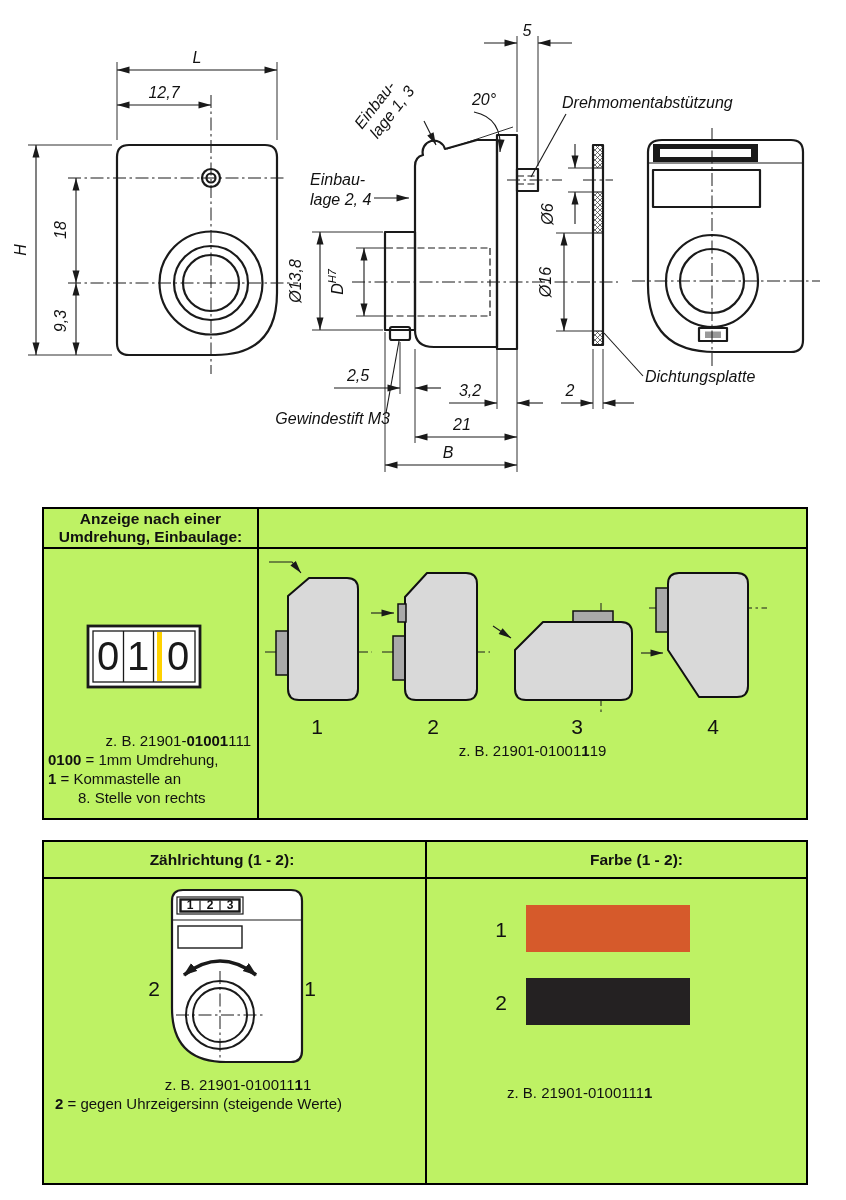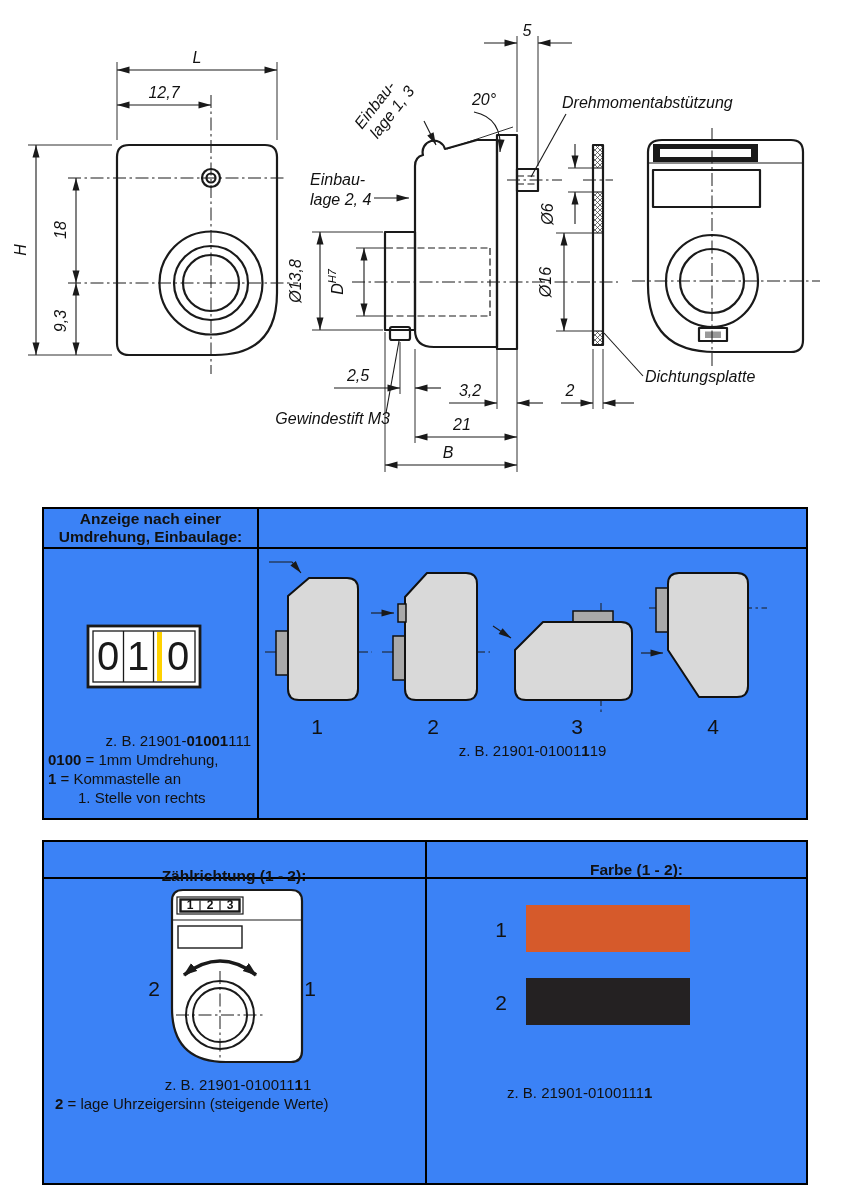--- a/index.html
+++ b/index.html
@@ -11,21 +11,21 @@
   .thin{stroke:#1a1a1a;stroke-width:1.1;fill:none;}
   .ext{stroke:#1a1a1a;stroke-width:0.9;fill:none;}
   .dim{stroke:#1a1a1a;stroke-width:1.1;fill:none;}
   .cl{stroke:#1a1a1a;stroke-width:1;fill:none;stroke-dasharray:13 3.5 2.5 3.5;}
   .dash{stroke:#1a1a1a;stroke-width:1.2;fill:none;stroke-dasharray:7 3.5;}
   text.lbl{font:italic 16px "Liberation Sans",sans-serif;fill:#111;}
   text.num{font:21px "Liberation Sans",sans-serif;fill:#111;}
   text.dig{font:40px "Liberation Sans",sans-serif;fill:#1a1a1a;}
   text.digs{font:bold 12px "Liberation Sans",sans-serif;fill:#111;}
   
-  .tbl{position:absolute;border:2px solid #000;background:#3b82f6;box-sizing:border-box;}
+  .tbl{position:absolute;border:2px solid #000;background:#bef264;box-sizing:border-box;}
   .vdiv{position:absolute;top:0;bottom:0;width:2px;background:#000;}
   .hline{position:absolute;left:0;right:0;height:2px;background:#000;}
   .hdr{position:absolute;font-weight:bold;font-size:15.5px;text-align:center;line-height:18px;}
   .cap{font-size:15px;line-height:19px;}
   .cap b{font-weight:bold;}
   .cell{position:absolute;}
 </style>
 </head>
 <body>
 
@@ -214,21 +214,21 @@
         <line x1="109.5" y1="82" x2="109.5" y2="133" stroke="#1a1a1a" stroke-width="1.3"></line>
         <rect x="113" y="83" width="5" height="49" fill="#FFD200"></rect>
         <text x="64" y="121" text-anchor="middle" class="dig">0</text>
         <text x="94" y="121" text-anchor="middle" class="dig">1</text>
         <text x="134" y="121" text-anchor="middle" class="dig">0</text>
       </svg>
       <div class="cap" style="position:absolute;top:182px;left:4px;right:4px;">
         <div style="text-align:right;padding-right:2px;"><span>z. B. 21901-</span><b>01001</b><span>111</span></div>
         <div><b>0100</b><span> = 1mm Umdrehung,</span></div>
         <div><b>1</b><span> = Kommastelle an</span></div>
-        <div style="padding-left:30px;">1. Stelle von rechts</div>
+        <div style="padding-left:30px;">8. Stelle von rechts</div>
       </div>
     </div>
 
     <div class="cell" style="left:215px;top:40px;right:0;bottom:0;">
       <svg width="549" height="190" viewBox="0 0 549 190">
 
         <g>
           <line x1="6" y1="103" x2="113" y2="103" class="cl"></line>
           <rect x="17" y="82" width="12" height="44" stroke="#111" stroke-width="1.5" fill="#A9A9A9"></rect>
           <path d="M50,29 L88,29 Q99,29 99,40 L99,140 Q99,151 88,151 L40,151 Q29,151 29,140 L29,47 Z" stroke="#111" stroke-width="2" stroke-linejoin="round" fill="#D9D9D9"></path>
@@ -263,22 +263,22 @@
       </svg>
       <div class="cap" style="position:absolute;top:192px;left:0;right:0;text-align:center;">
         <div><span>z. B. 21901-01001</span><b>1</b><span>19</span></div>
       </div>
     </div>
   </div>
 
   <div class="tbl" style="left:42px;top:840px;width:766px;height:345px;">
     <div class="vdiv" style="left:381px;"></div>
     <div class="hline" style="top:35px;"></div>
-    <div class="hdr" style="left:0;top:16px;width:356px;line-height:35px;margin-left:12px;">Zählrichtung (1 - 2):</div>
-    <div class="hdr" style="left:383px;right:0;top:10px;line-height:35px;margin-left:40px;">Farbe (1 - 2):</div>
+    <div class="hdr" style="left:0;top:0;width:356px;line-height:35px;">Zählrichtung (1 - 2):</div>
+    <div class="hdr" style="left:383px;right:0;top:0;line-height:35px;margin-left:40px;">Farbe (1 - 2):</div>
 
     <div class="cell" style="left:0;top:37px;width:381px;bottom:0;">
       <svg width="381" height="200" viewBox="0 0 381 200">
         <path d="M139,11 L247,11 Q258,11 258,22 L258,172 Q258,183 247,183 L182,183 Q128,183 128,129 L128,22 Q128,11 139,11 Z" fill="#fff" stroke="#1a1a1a" stroke-width="2.2"></path>
         <rect x="133" y="18" width="66" height="17" fill="#fff" stroke="#1a1a1a" stroke-width="1.2"></rect>
         <rect x="136.5" y="20.5" width="59" height="12" fill="#fff" stroke="#1a1a1a" stroke-width="2.4"></rect>
         <line x1="156" y1="21.5" x2="156" y2="31.5" stroke="#1a1a1a" stroke-width="1.2"></line>
         <line x1="176" y1="21.5" x2="176" y2="31.5" stroke="#1a1a1a" stroke-width="1.2"></line>
         <text x="146" y="30" text-anchor="middle" class="digs">1</text>
         <text x="166" y="30" text-anchor="middle" class="digs">2</text>
@@ -288,21 +288,21 @@
         <path d="M140,96 Q176,68 212,96" fill="none" stroke="#1a1a1a" stroke-width="3.5" marker-start="url(#ahbs)" marker-end="url(#ahb)"></path>
         <circle cx="176" cy="136" r="34" fill="none" stroke="#1a1a1a" stroke-width="2"></circle>
         <circle cx="176" cy="136" r="27" fill="none" stroke="#1a1a1a" stroke-width="2"></circle>
         <line x1="176" y1="92" x2="176" y2="180" class="cl"></line>
         <line x1="132" y1="136" x2="220" y2="136" class="cl"></line>
         <text x="110" y="117" text-anchor="middle" class="num">2</text>
         <text x="266" y="117" text-anchor="middle" class="num">1</text>
       </svg>
       <div class="cap" style="position:absolute;top:196px;left:11px;right:4px;">
         <div style="text-align:center;"><span>z. B. 21901-010011</span><b>1</b><span>1</span></div>
-        <div><b>2</b><span> = lage Uhrzeigersinn (steigende Werte)</span></div>
+        <div><b>2</b><span> = gegen Uhrzeigersinn (steigende Werte)</span></div>
       </div>
     </div>
 
     <div class="cell" style="left:383px;top:37px;right:0;bottom:0;">
       <svg width="379" height="160" viewBox="0 0 379 160">
         <text x="74" y="58" text-anchor="middle" class="num">1</text>
         <rect x="99" y="26" width="164" height="47" fill="#D65A2B"></rect>
         <text x="74" y="131" text-anchor="middle" class="num">2</text>
         <rect x="99" y="99" width="164" height="47" fill="#242122"></rect>
       </svg>

